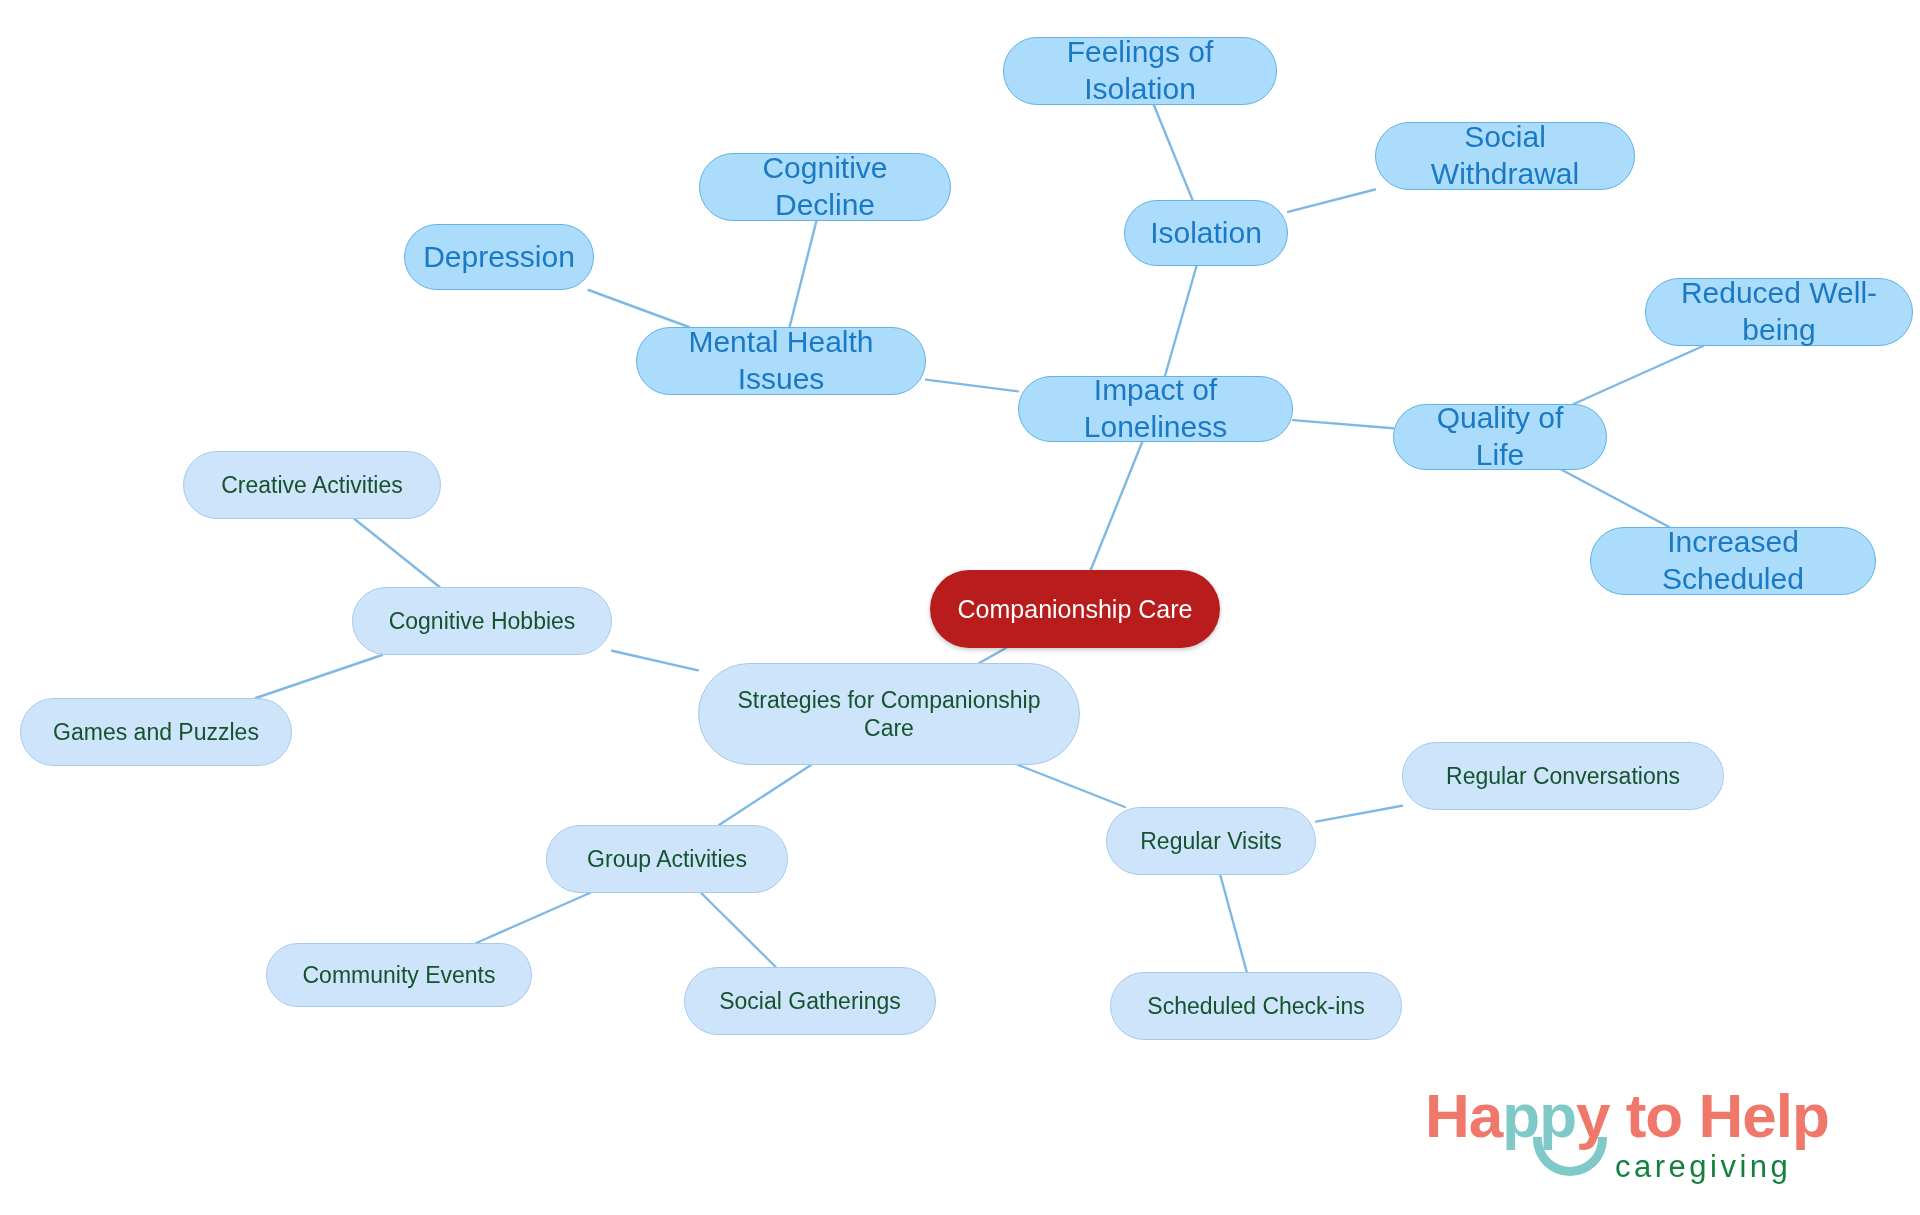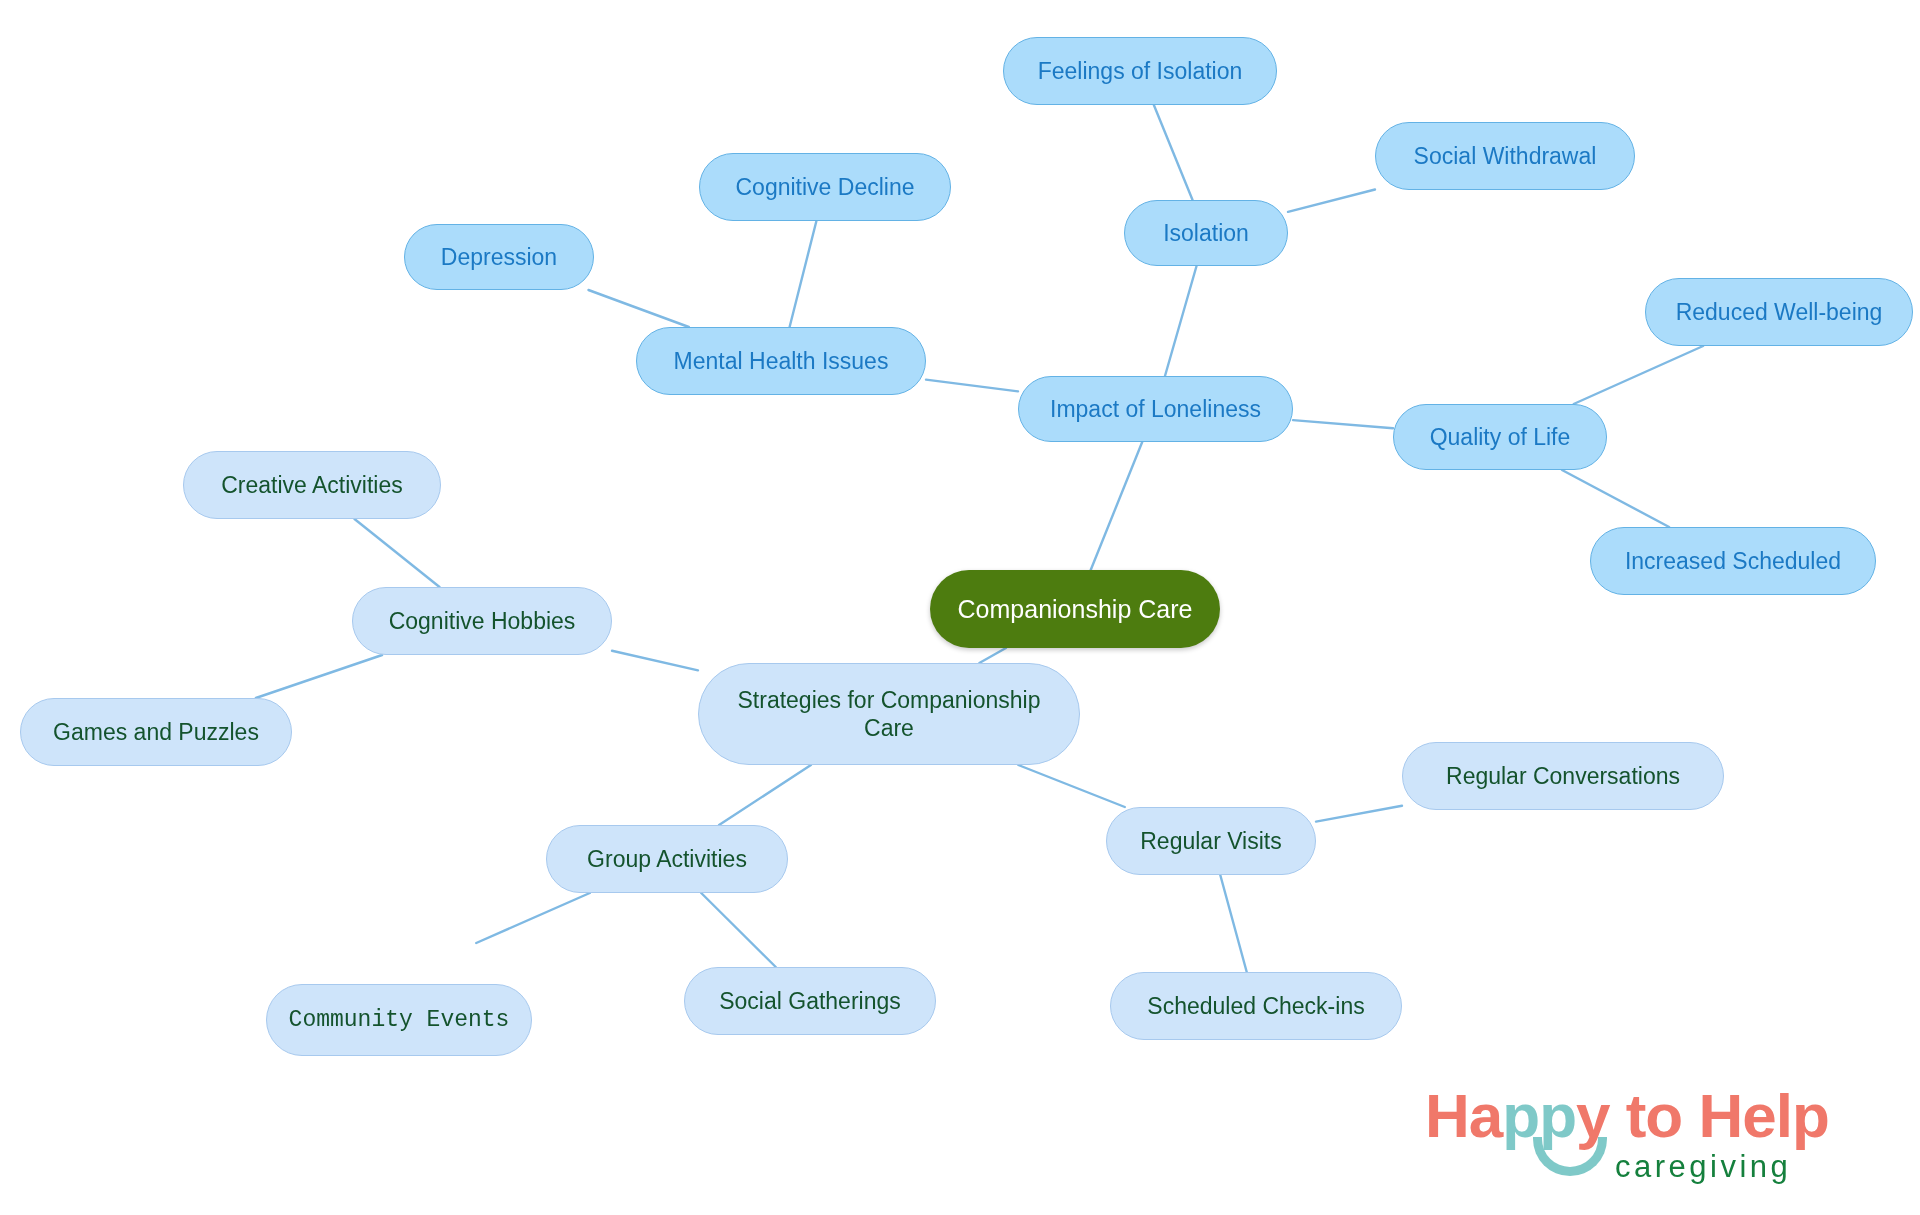--- a/index.html
+++ b/index.html
@@ -38,32 +38,32 @@
     align-items: center;
     justify-content: center;
     text-align: center;
     border-radius: 999px;
     line-height: 1.22;
     white-space: pre-line;
     padding: 0 16px;
   }
 
   .node-root {
-    background: #4d7c0f;
+    background: #b91c1c;
     color: #ffffff;
     border: none;
     font-size: 25px;
     box-shadow: 0 2px 5px rgba(0,0,0,0.22);
   }
 
   .node-impact {
     background: #ABDCFB;
     border: 1.6px solid #63B2E5;
     color: #1B79C4;
-    font-size: 23px;
+    font-size: 30px;
   }
 
   .node-strategy {
     background: #CEE4FA;
     border: 1.6px solid #A7C9EE;
     color: #14532d;
     font-size: 23px;
   }
 
   
@@ -146,21 +146,21 @@
       <div class="node node-impact" style="left: 1375px; top: 122px; width: 260px; height: 68px;"><span>Social Withdrawal</span></div>
       <div class="node node-impact" style="left: 1393px; top: 404px; width: 214px; height: 66px;"><span>Quality of Life</span></div>
       <div class="node node-impact" style="left: 1645px; top: 278px; width: 268px; height: 68px;"><span>Reduced Well-being</span></div>
       <div class="node node-impact" style="left: 1590px; top: 527px; width: 286px; height: 68px;"><span>Increased Scheduled</span></div>
       <div class="node node-strategy" style="left: 698px; top: 663px; width: 382px; height: 102px;"><span>Strategies for Companionship
 Care</span></div>
       <div class="node node-strategy" style="left: 352px; top: 587px; width: 260px; height: 68px;"><span>Cognitive Hobbies</span></div>
       <div class="node node-strategy" style="left: 183px; top: 451px; width: 258px; height: 68px;"><span>Creative Activities</span></div>
       <div class="node node-strategy" style="left: 20px; top: 698px; width: 272px; height: 68px;"><span>Games and Puzzles</span></div>
       <div class="node node-strategy" style="left: 546px; top: 825px; width: 242px; height: 68px;"><span>Group Activities</span></div>
-      <div class="node node-strategy" style="left: 266px; top: 984px; width: 266px; height: 72px; font-family: Liberation Mono, monospace;"><span>Community Events</span></div>
+      <div class="node node-strategy" style="left: 266px; top: 943px; width: 266px; height: 64px;"><span>Community Events</span></div>
       <div class="node node-strategy" style="left: 684px; top: 967px; width: 252px; height: 68px;"><span>Social Gatherings</span></div>
       <div class="node node-strategy" style="left: 1106px; top: 807px; width: 210px; height: 68px;"><span>Regular Visits</span></div>
       <div class="node node-strategy" style="left: 1402px; top: 742px; width: 322px; height: 68px;"><span>Regular Conversations</span></div>
       <div class="node node-strategy" style="left: 1110px; top: 972px; width: 292px; height: 68px;"><span>Scheduled Check-ins</span></div>
     </div>
 </div>
 
 <div id="brand-logo">
   <div id="logo-wordmark"><span>Ha</span><span class="teal-pp">pp</span><span>y to Help</span></div>
   <div id="logo-smile"></div>

